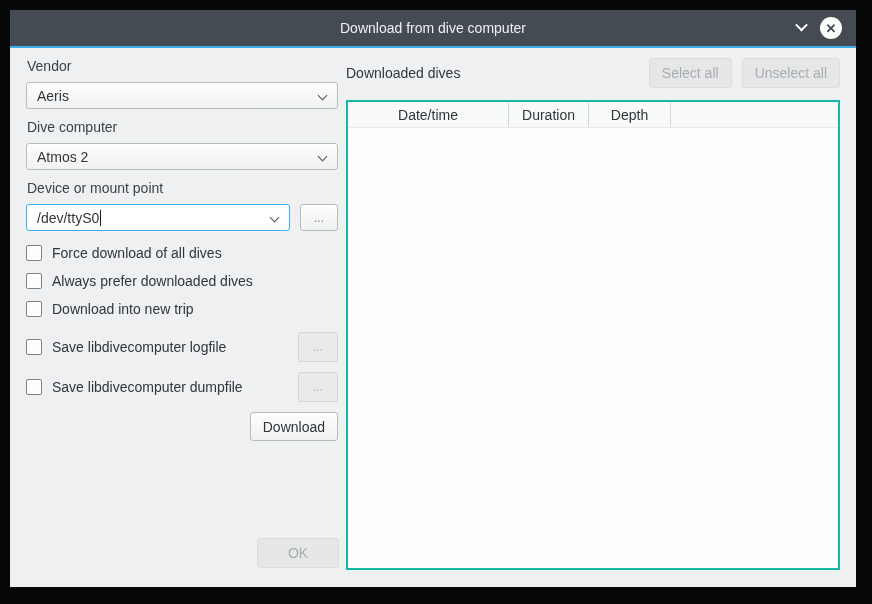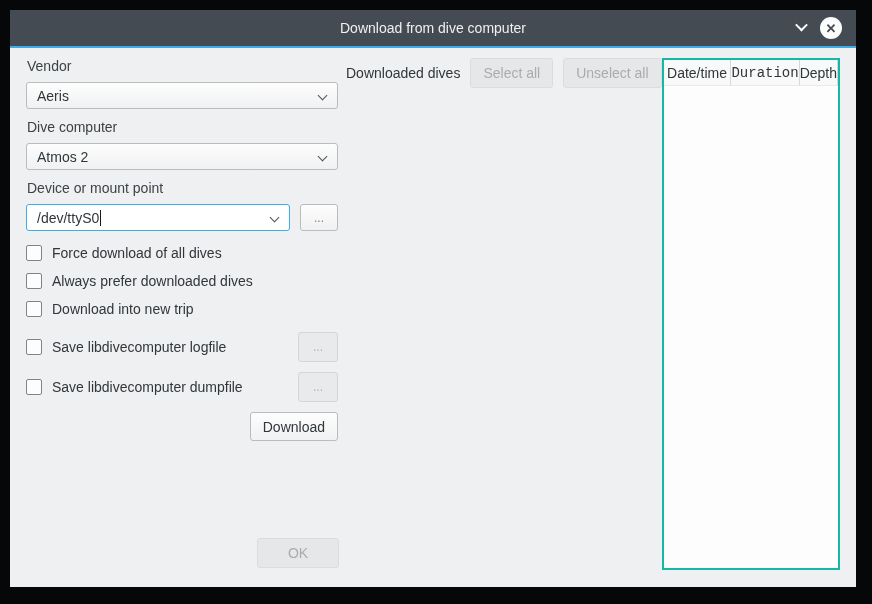--- a/index.html
+++ b/index.html
@@ -84,37 +84,37 @@
   .download-row { display:flex; justify-content:flex-end; margin-top:10px; }
   .ok-cancel {
     position:absolute; left:17px; bottom:19px; width:312px;
     display:flex; justify-content:flex-end; gap:10px;
   }
   .ok-btn { width:82px; height:30px; }
   .cancel-btn { width:78px; height:30px; }
   
   .right-panel {
     position:absolute; left:336px; right:16px; top:10px; bottom:17px;
-    display:flex; flex-direction:row;
+    display:flex; flex-direction:column;
   }
   .right-header { display:flex; align-items:center; height:30px; margin-bottom:12px; }
   .right-title { font-size:14px; color:#31363b; }
   .right-header .spacer { flex:1; }
   .select-btn { height:30px; margin-left:10px; }
   .dive-table {
     flex:1; border:2px solid #14b8a6; background:#fdfdfd;
     display:flex; flex-direction:column; overflow:hidden;
   }
   .thead { display:flex; height:26px; background:#f8f9f9; border-bottom:1px solid #e8eaeb; flex:none; }
   .th {
     display:flex; align-items:center; justify-content:center;
     font-size:14px; color:#31363b; border-right:1px solid #d5d8d9; height:100%;
   }
   .th.c0 { width:161px; }
-  .th.c1 { width:80px;font-family:Liberation Mono, monospace; }
+  .th.c1 { width:80px; }
   .th.c2 { width:82px; }
   .th.c3 { flex:1; border-right:none; }
   .tbody { flex:1; background:#fdfdfd; }
 </style>
 </head>
 <body>
 
 <div class="window">
 
   <div class="titlebar">

